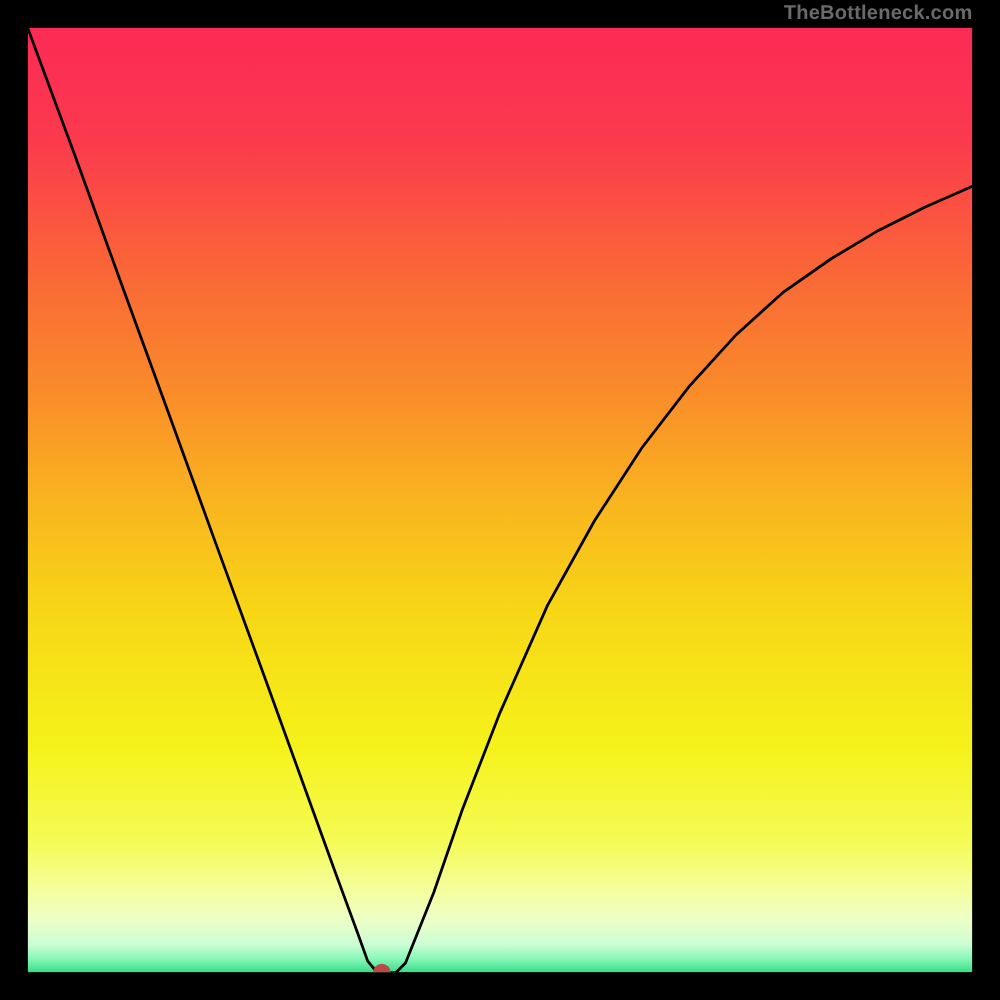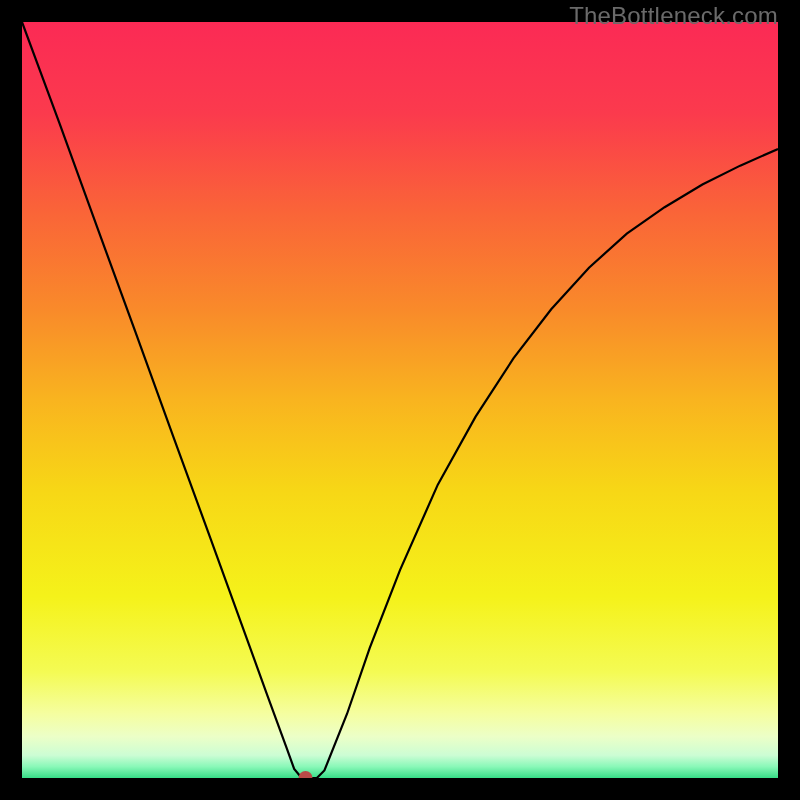--- a/index.html
+++ b/index.html
@@ -23,22 +23,22 @@
     top: 22px;
     width: 756px;
     height: 756px;
     overflow: hidden;
   }
   .attribution {
     position: absolute;
     top: 2px;
     right: 22px;
     color: #6a6a6a;
-    font-size: 24px;
-    font-weight: 400;
+    font-size: 16px;
+    font-weight: 700;
     letter-spacing: 0.2px;
     z-index: 5;
   }
   svg {
     display: block;
   }
 </style>
 </head>
 <body>
 

